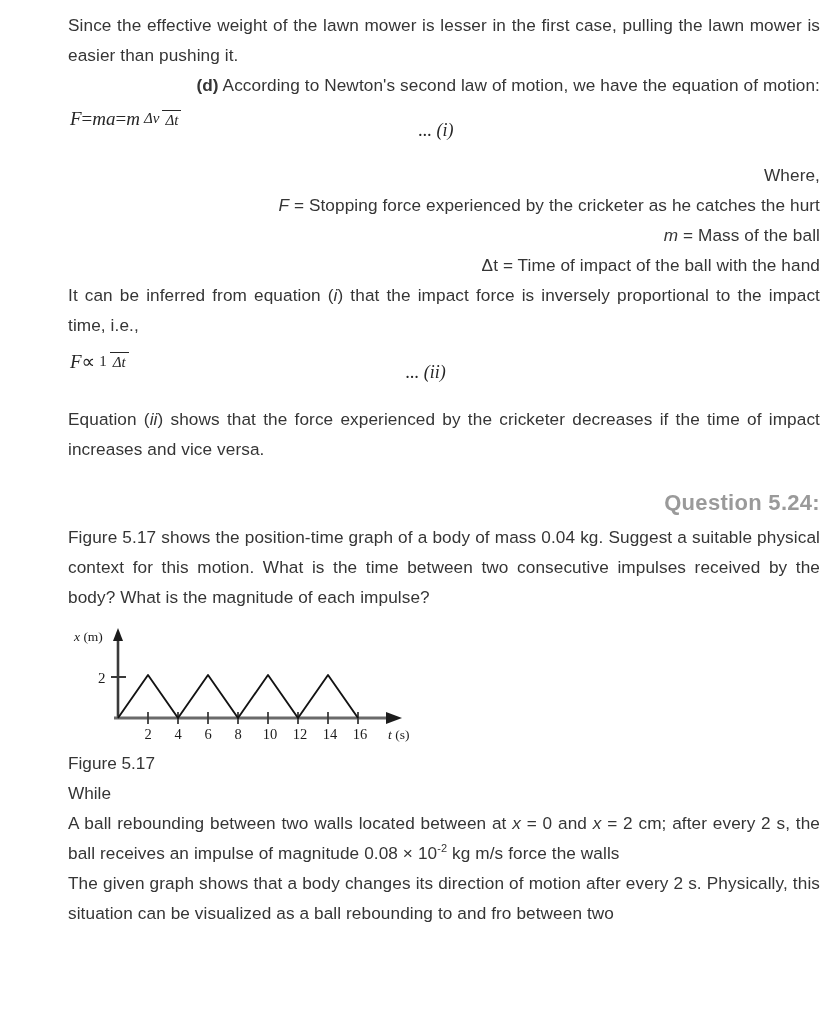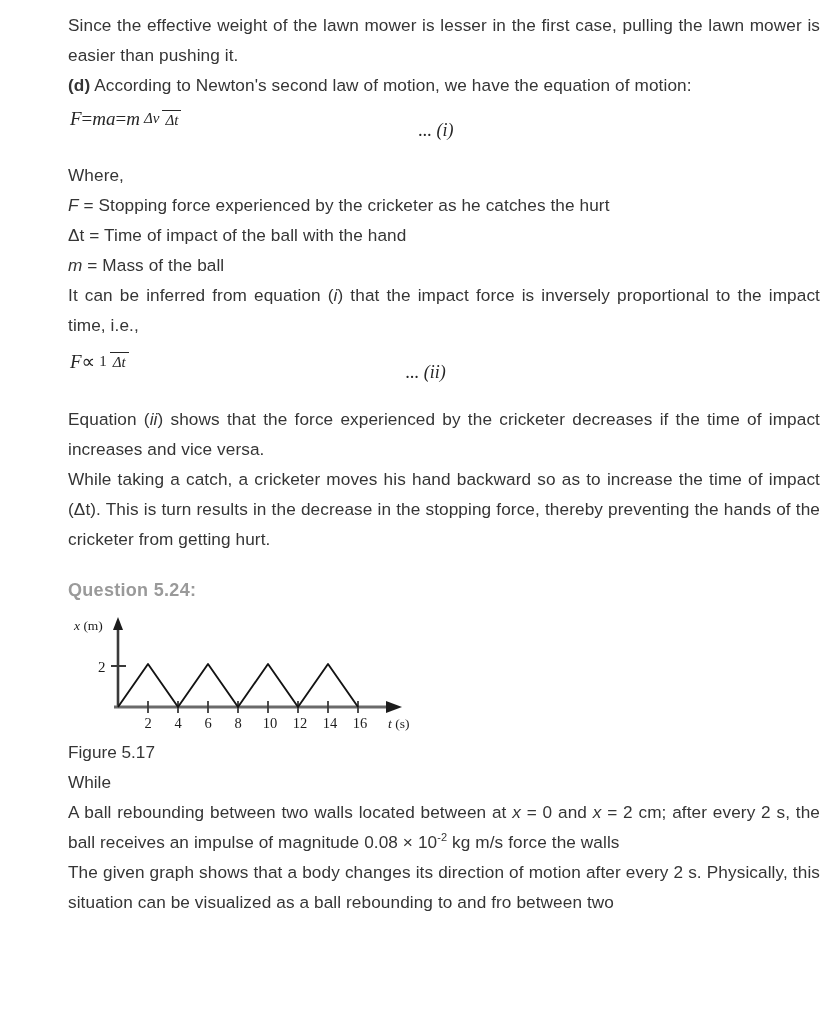--- a/index.html
+++ b/index.html
@@ -25,21 +25,21 @@
   }
   p.body-text {
     font-size: 17.2px;
     line-height: 30px;
     margin: 0 0 0 0;
     color: #353535;
     text-align: justify;
     text-justify: inter-word;
     letter-spacing: 0.1px;
   }
-  p.body-text.nojust { text-align: left; }
+  p.body-text.nojust { text-align: right; }
   .lead-bold { font-weight: bold; }
   .ital { font-style: italic; }
 
   
   .equation-row {
     display: flex;
     align-items: flex-start;
     margin: 8px 0 6px 0;
     min-height: 46px;
   }
@@ -79,24 +79,25 @@
   }
   .frac .den {
     border-top: 1.3px solid #262626;
     padding: 1px 3px 0 3px;
     font-style: italic;
   }
   .frac.unitnum .num { font-style: normal; }
 
   
   .question-heading {
-    font-size: 18px;
+    font-size: 22px;
     color: #9a9a9a;
     margin: 26px 0 6px 0;
     letter-spacing: 0.3px;
+    text-align: right;
   }
 
   
   .figure-wrap {
     margin: 10px 0 2px 0;
     padding-left: 4px;
   }
   .fig-caption {
     font-size: 17.2px;
     color: #353535;
@@ -134,43 +135,43 @@
       <span class="frac">
         <span class="num">Δv</span>
         <span class="den">Δt</span>
       </span>
     </span>
     <span class="eq-ref">... (i)</span>
   </div>
 
   <p class="body-text nojust">Where,</p>
   <p class="body-text nojust"><span class="ital">F</span><span> = Stopping force experienced by the cricketer as he catches the hurt</span></p>
+  <p class="body-text nojust"><span class="ital">m</span><span> = Mass of the ball</span></p>
   <p class="body-text nojust"><span>Δt</span><span> = Time of impact of the ball with the hand</span></p>
-  <p class="body-text nojust"><span class="ital">m</span><span> = Mass of the ball</span></p>
 
   <p class="body-text"><span>It can be inferred from equation (</span><span class="ital">i</span><span>) that the impact force is inversely proportional to the impact time, i.e.,</span></p>
 
   <div class="equation-row eq2">
     <span class="eq-expr">
       <span class="it">F</span>
       <span> ∝ </span>
       <span class="frac unitnum">
         <span class="num">1</span>
         <span class="den">Δt</span>
       </span>
     </span>
     <span class="eq-ref ref2">... (ii)</span>
   </div>
 
   <p class="body-text"><span>Equation (</span><span class="ital">ii</span><span>) shows that the force experienced by the cricketer decreases if the time of impact increases and vice versa.</span></p>
 
-  <p class="body-text">While taking a catch, a cricketer moves his hand backward so as to increase the time of impact (Δt). This is turn results in the decrease in the stopping force, thereby preventing the hands of the cricketer from getting hurt.</p>
 
   <h2 class="question-heading">Question 5.24:</h2>
 
+  <p class="body-text">Figure 5.17 shows the position-time graph of a body of mass 0.04 kg. Suggest a suitable physical context for this motion. What is the time between two consecutive impulses received by the body? What is the magnitude of each impulse?</p>
 
   <div class="figure-wrap">
     <svg width="360" height="120" viewBox="0 0 360 120">
 
       <line x1="46" y1="16" x2="46" y2="96" stroke="#3a3a3a" stroke-width="2.6"></line>
       <polygon points="46,6 41,19 51,19" fill="#1c1c1c"></polygon>
 
       <line x1="42" y1="96" x2="318" y2="96" stroke="#6a6a6a" stroke-width="3"></line>
       <polygon points="330,96 314,90 314,102" fill="#1c1c1c"></polygon>
 

